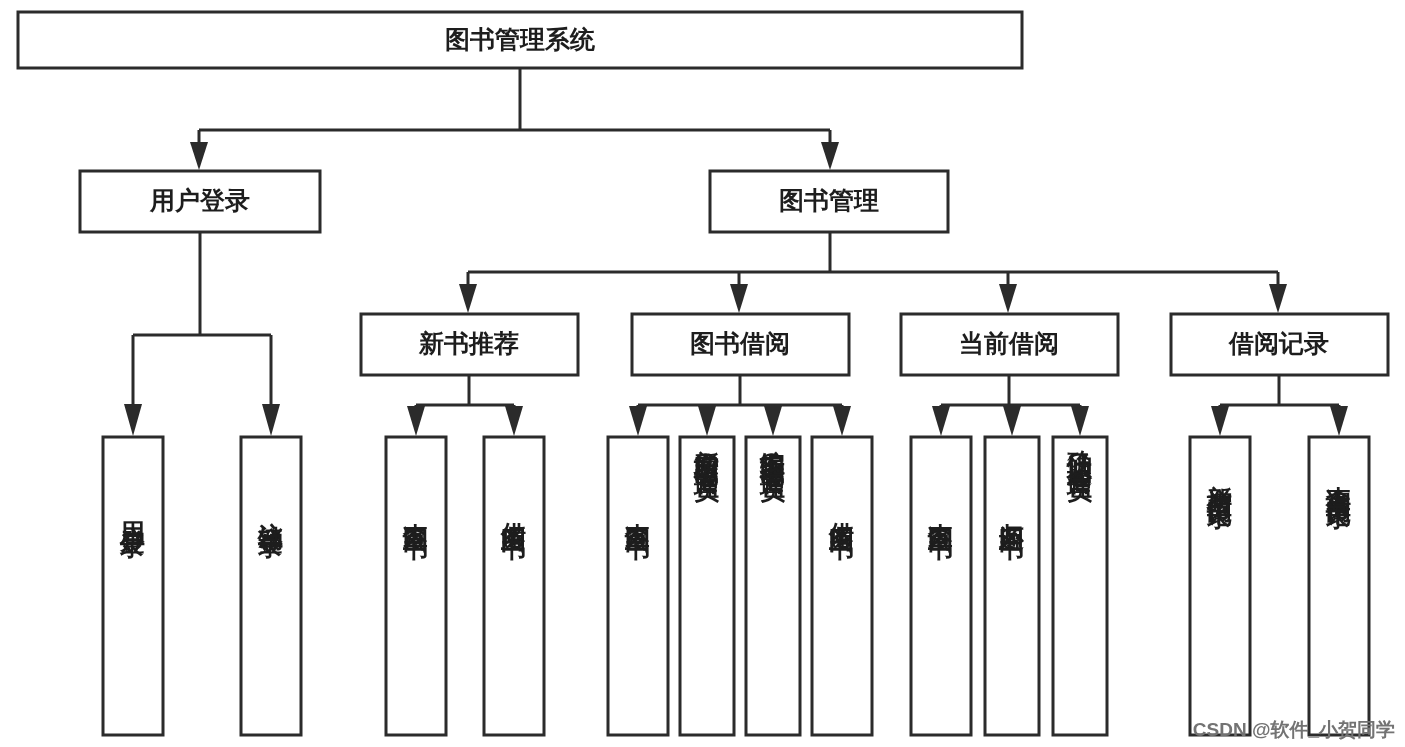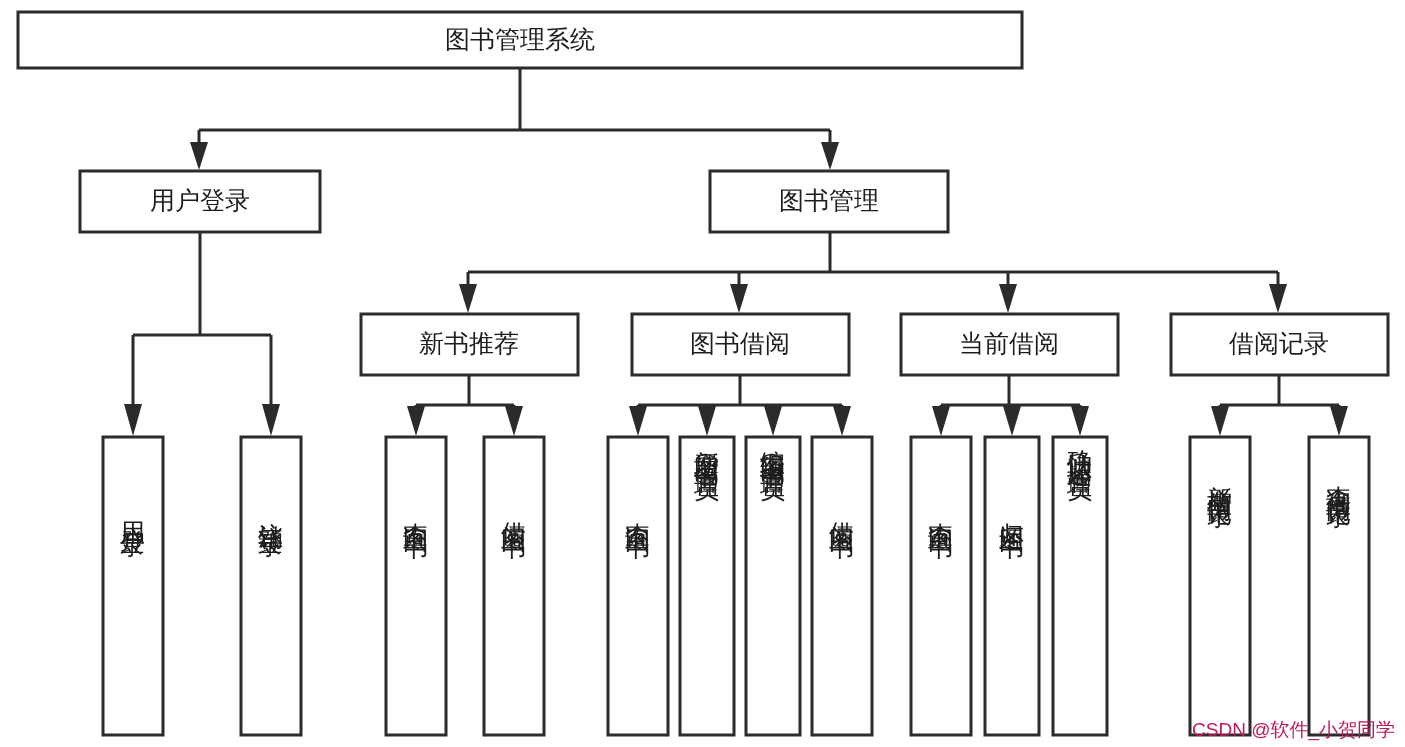--- a/index.html
+++ b/index.html
@@ -11,20 +11,21 @@
     width: 1405px;
     height: 747px;
     overflow: hidden;
     font-family: "Liberation Sans", "DejaVu Sans", sans-serif;
   }
   #diagram-root {
     position: relative;
     width: 1405px;
     height: 747px;
     background: #ffffff;
+    font-weight: bold;
   }
   svg#tree-svg {
     position: absolute;
     left: 0;
     top: 0;
     width: 1405px;
     height: 747px;
     display: block;
   }
   .node-box {
@@ -57,21 +58,21 @@
     text-orientation: upright;
     letter-spacing: 4px;
     text-anchor: middle;
   }
   .watermark {
     position: absolute;
     right: 10px;
     bottom: 4px;
     font-family: "Liberation Sans", "DejaVu Sans", sans-serif;
     font-size: 19px;
-    color: #be185d;
+    color: #737373;
     white-space: nowrap;
     user-select: none;
   }
 </style>
 </head>
 <body>
 
 <div id="diagram-root">
 
   <svg id="tree-svg" viewBox="0 0 1405 747">

